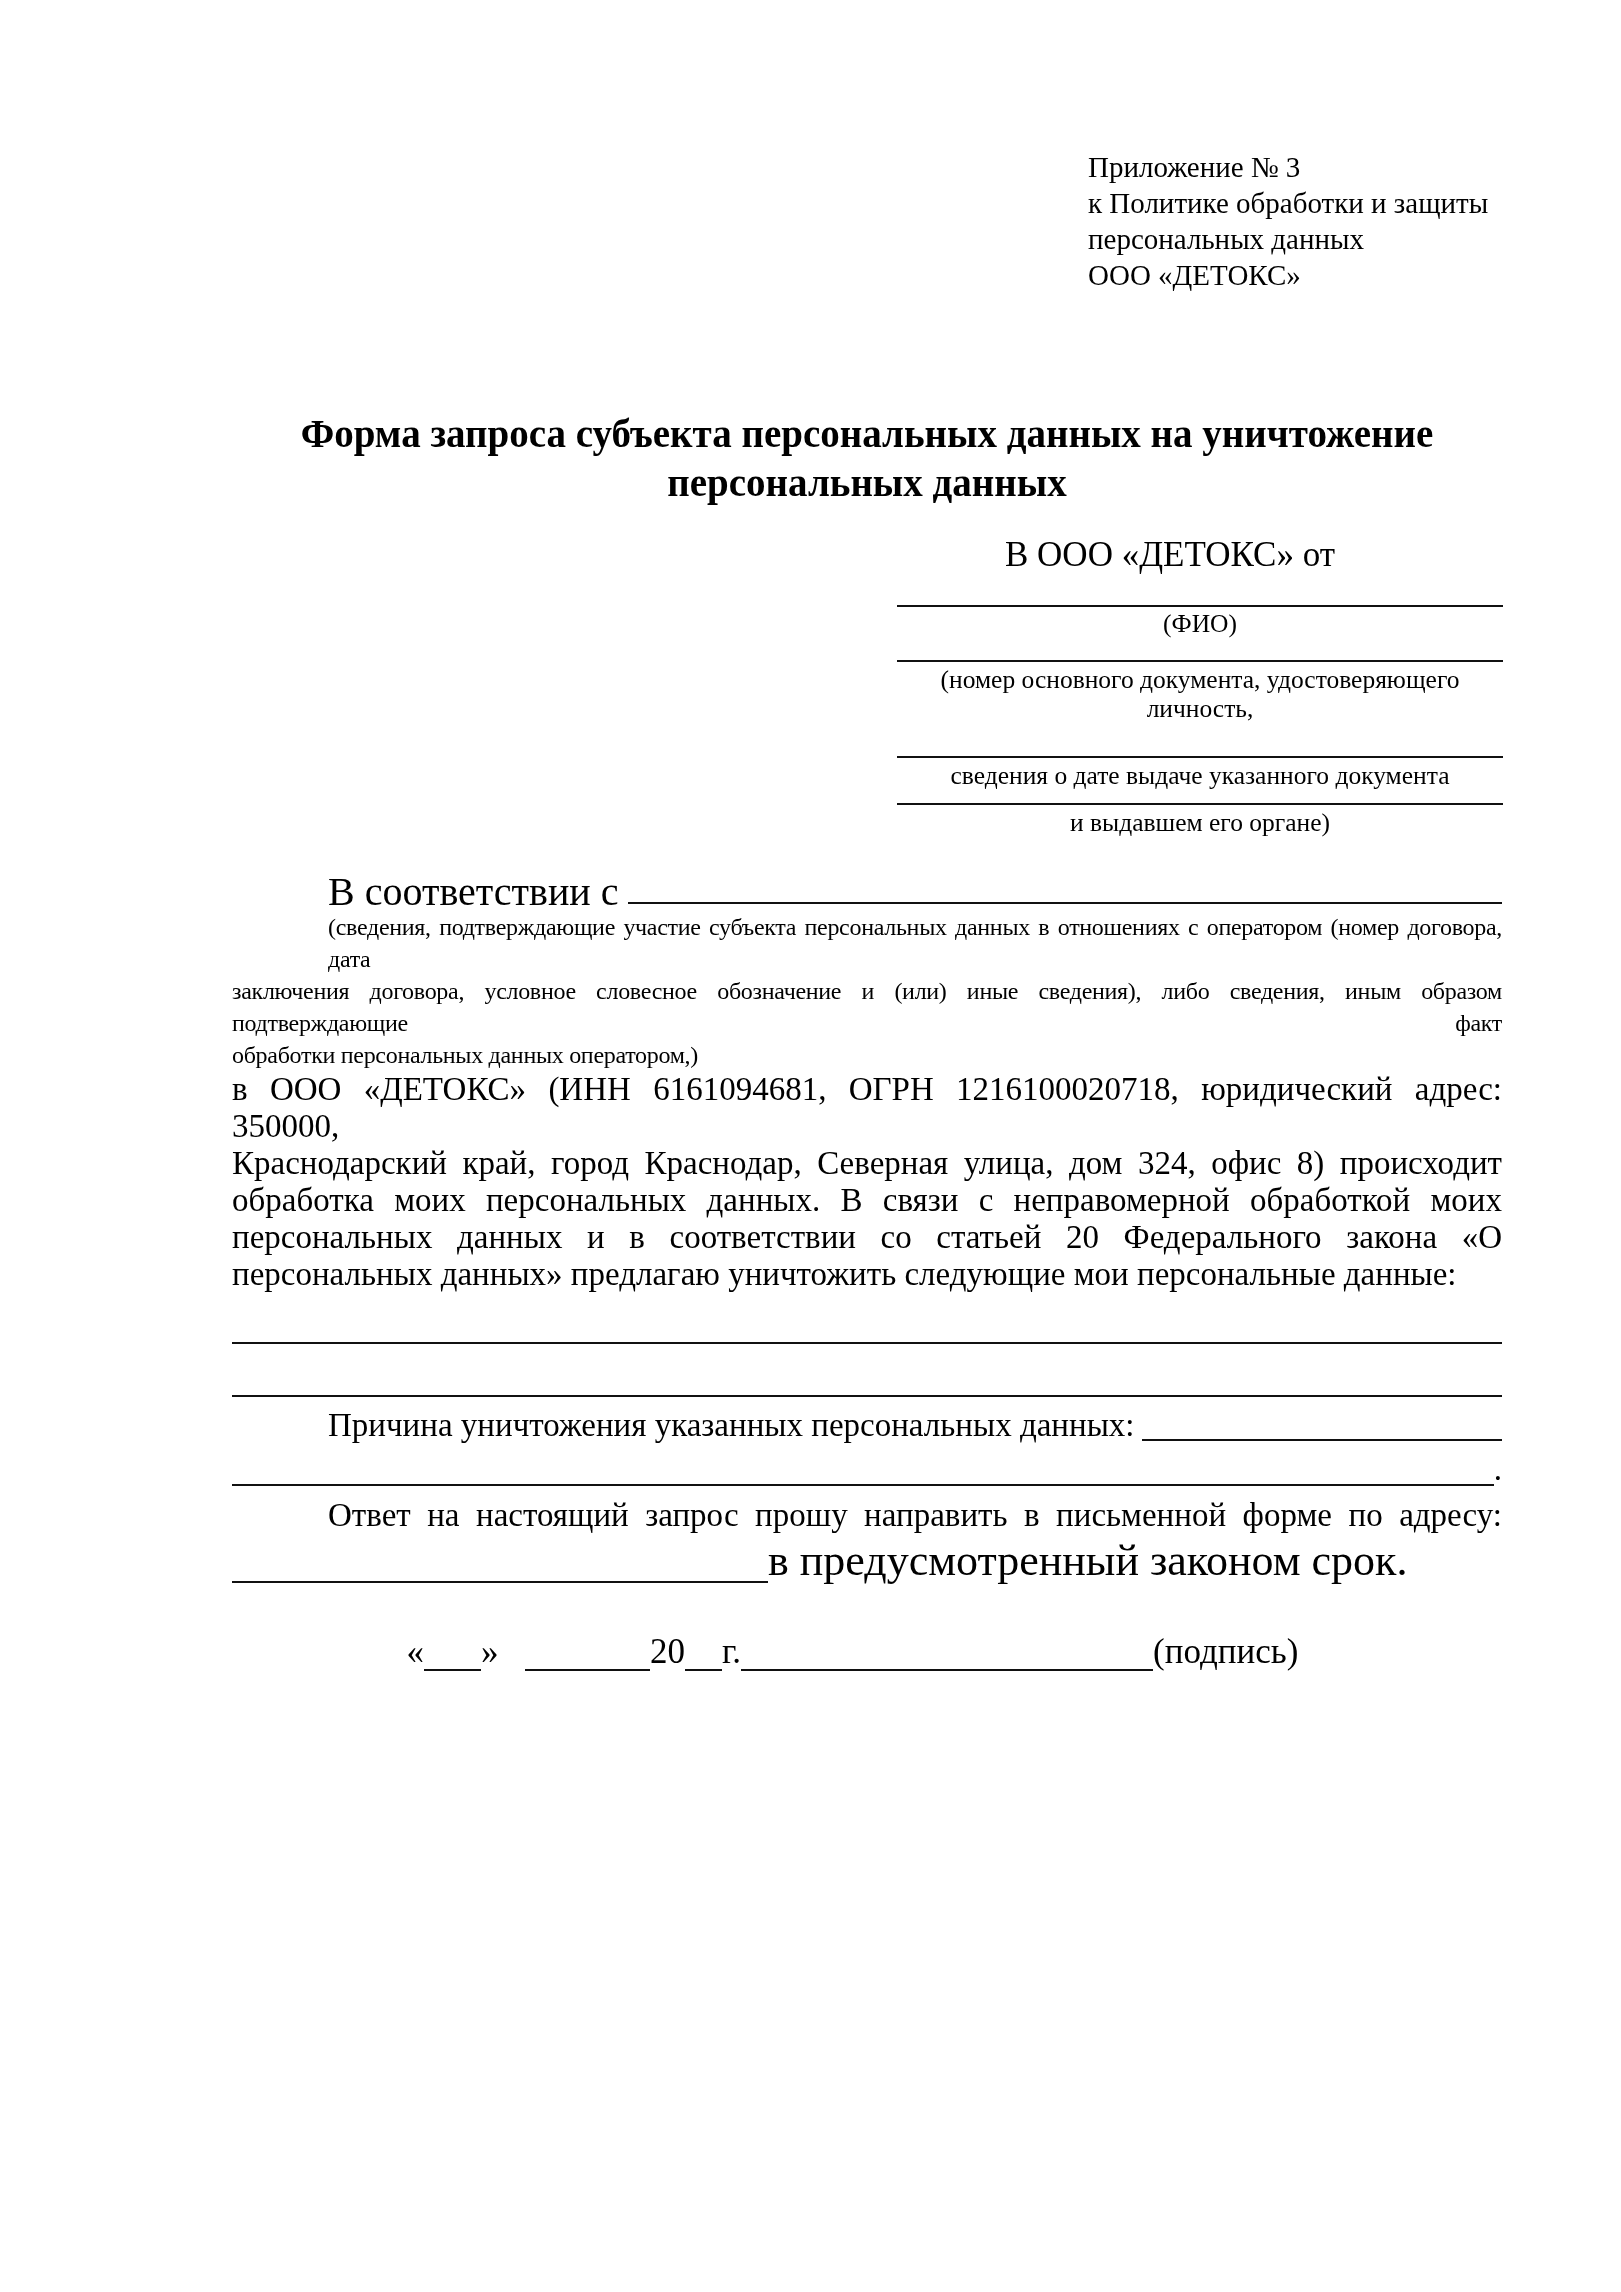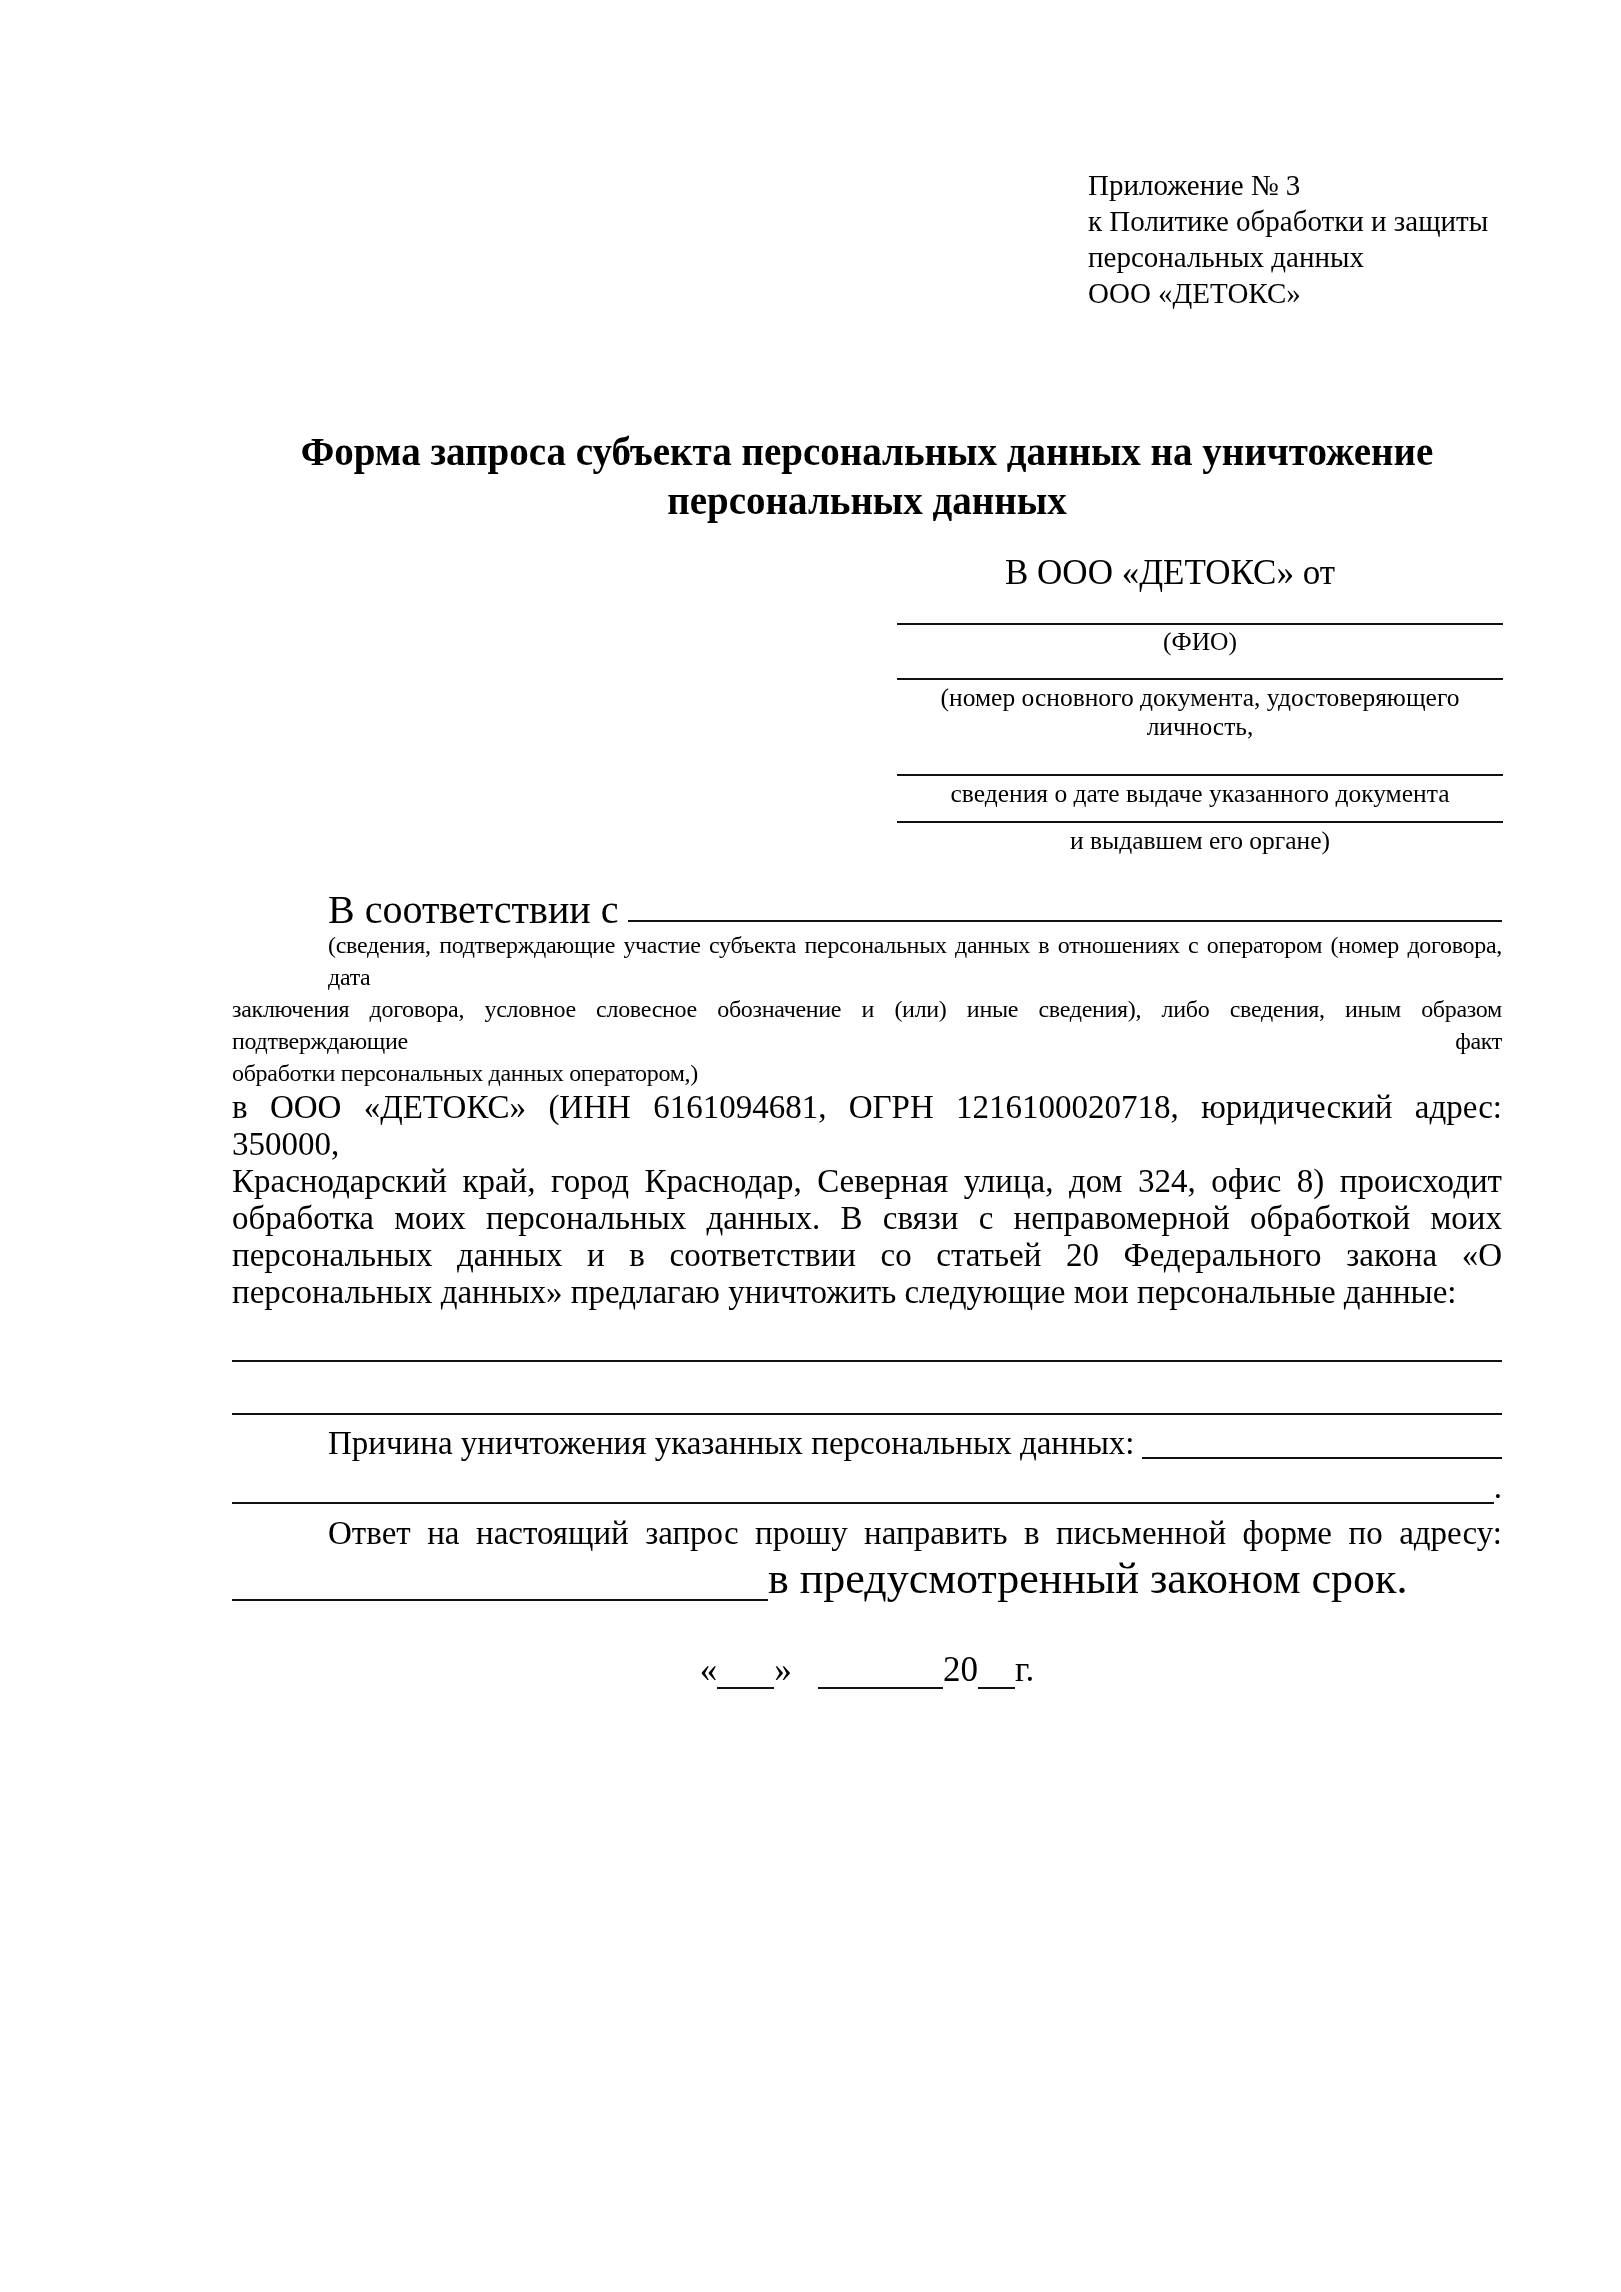--- a/index.html
+++ b/index.html
@@ -7,21 +7,21 @@
     position:relative;
     width:1621px; height:2293px;
     margin:0 auto;
     background:#ffffff;
     font-family:"Liberation Serif","DejaVu Serif",serif;
     color:#000;
     overflow:hidden;
   }
   .content {
     position:absolute;
-    left:232px; top:18px;
+    left:232px; top:0;
     width:1270px;
   }
   .appendix {
     margin-top:149px;
     margin-left:856px;
     font-size:29px;
     line-height:36px;
   }
   .doc-title {
     margin-top:116px;
@@ -192,17 +192,20 @@
 
     <div class="answer-tail-row">
       <span class="u" style="width:536px"></span><span>в предусмотренный законом срок.</span>
     </div>
 
     <div class="date-sign-row">
       <span class="date-group">
         <span>«</span><span class="u" style="width:57px"></span><span>»</span>
         <span class="u" style="width:125px;margin-left:17.6px"></span><span>20</span><span class="u" style="width:37px"></span><span>г.</span>
       </span>
+      <span class="sign-group">
+        <span class="u" style="width:412px"></span><span>(подпись)</span>
+      </span>
     </div>
 
   </div>
 </div>
 
 
 </body></html>

